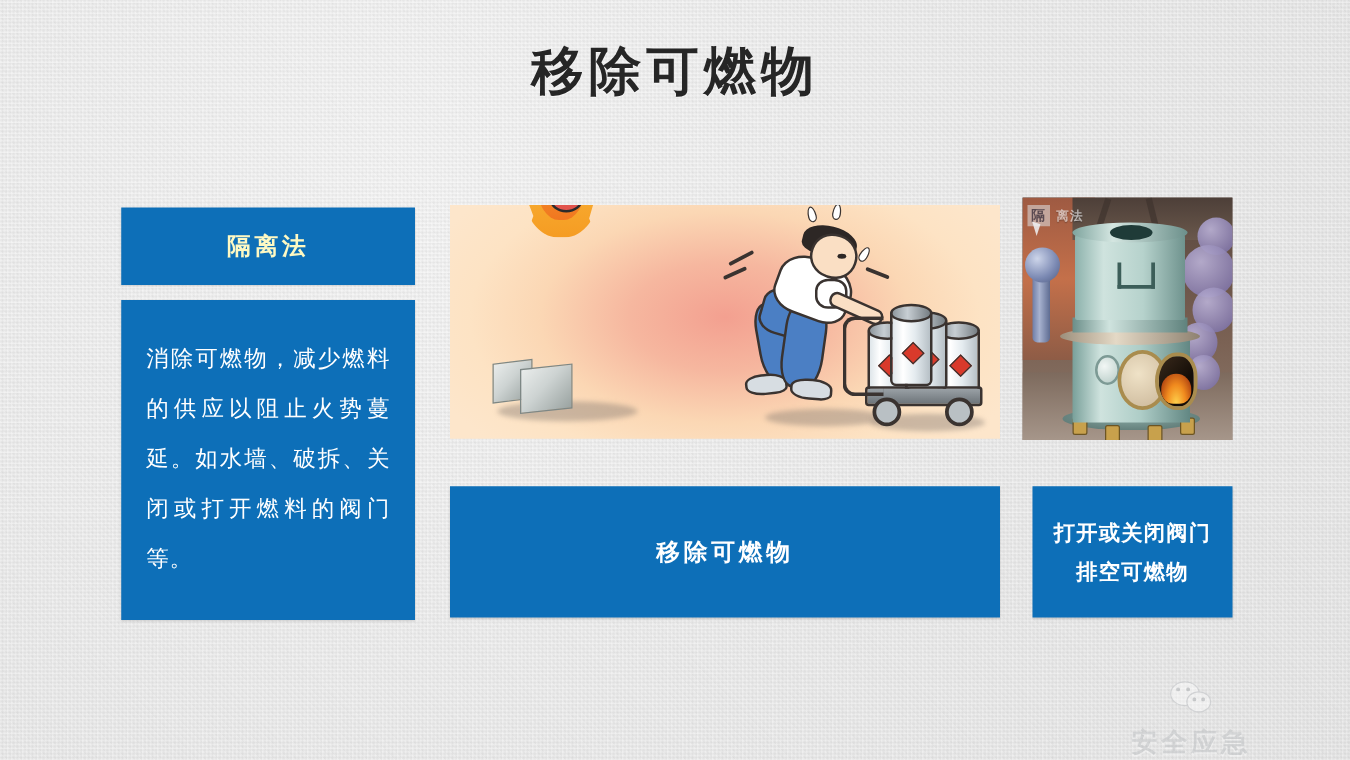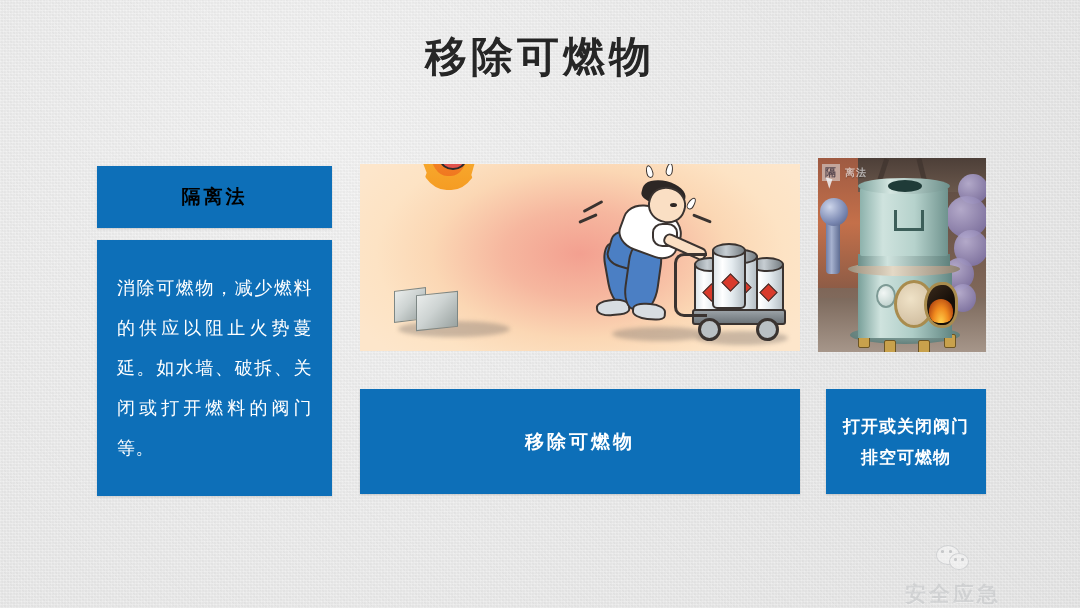--- a/index.html
+++ b/index.html
@@ -35,21 +35,21 @@
     letter-spacing:4px;
     color:#262626;
     text-shadow:0 1px 0 rgba(255,255,255,.6);
   }
 
   
   .blue{ background:#0d6fb8; }
   #method-header{
     position:absolute;left:97px;top:166px;width:235px;height:62px;
     display:flex;align-items:center;justify-content:center;
-    color:#000000;font-size:19px;font-weight:bold;letter-spacing:3px;
+    color:#fef9c3;font-size:19px;font-weight:bold;letter-spacing:3px;
     box-shadow:0 1px 2px rgba(0,0,0,.14);
   }
   #method-body{
     position:absolute;left:97px;top:240px;width:235px;height:256px;
     box-shadow:0 1px 2px rgba(0,0,0,.14);
     display:flex;align-items:center;
   }
   #method-body-text{
     color:#ffffff;
     font-size:18px;

